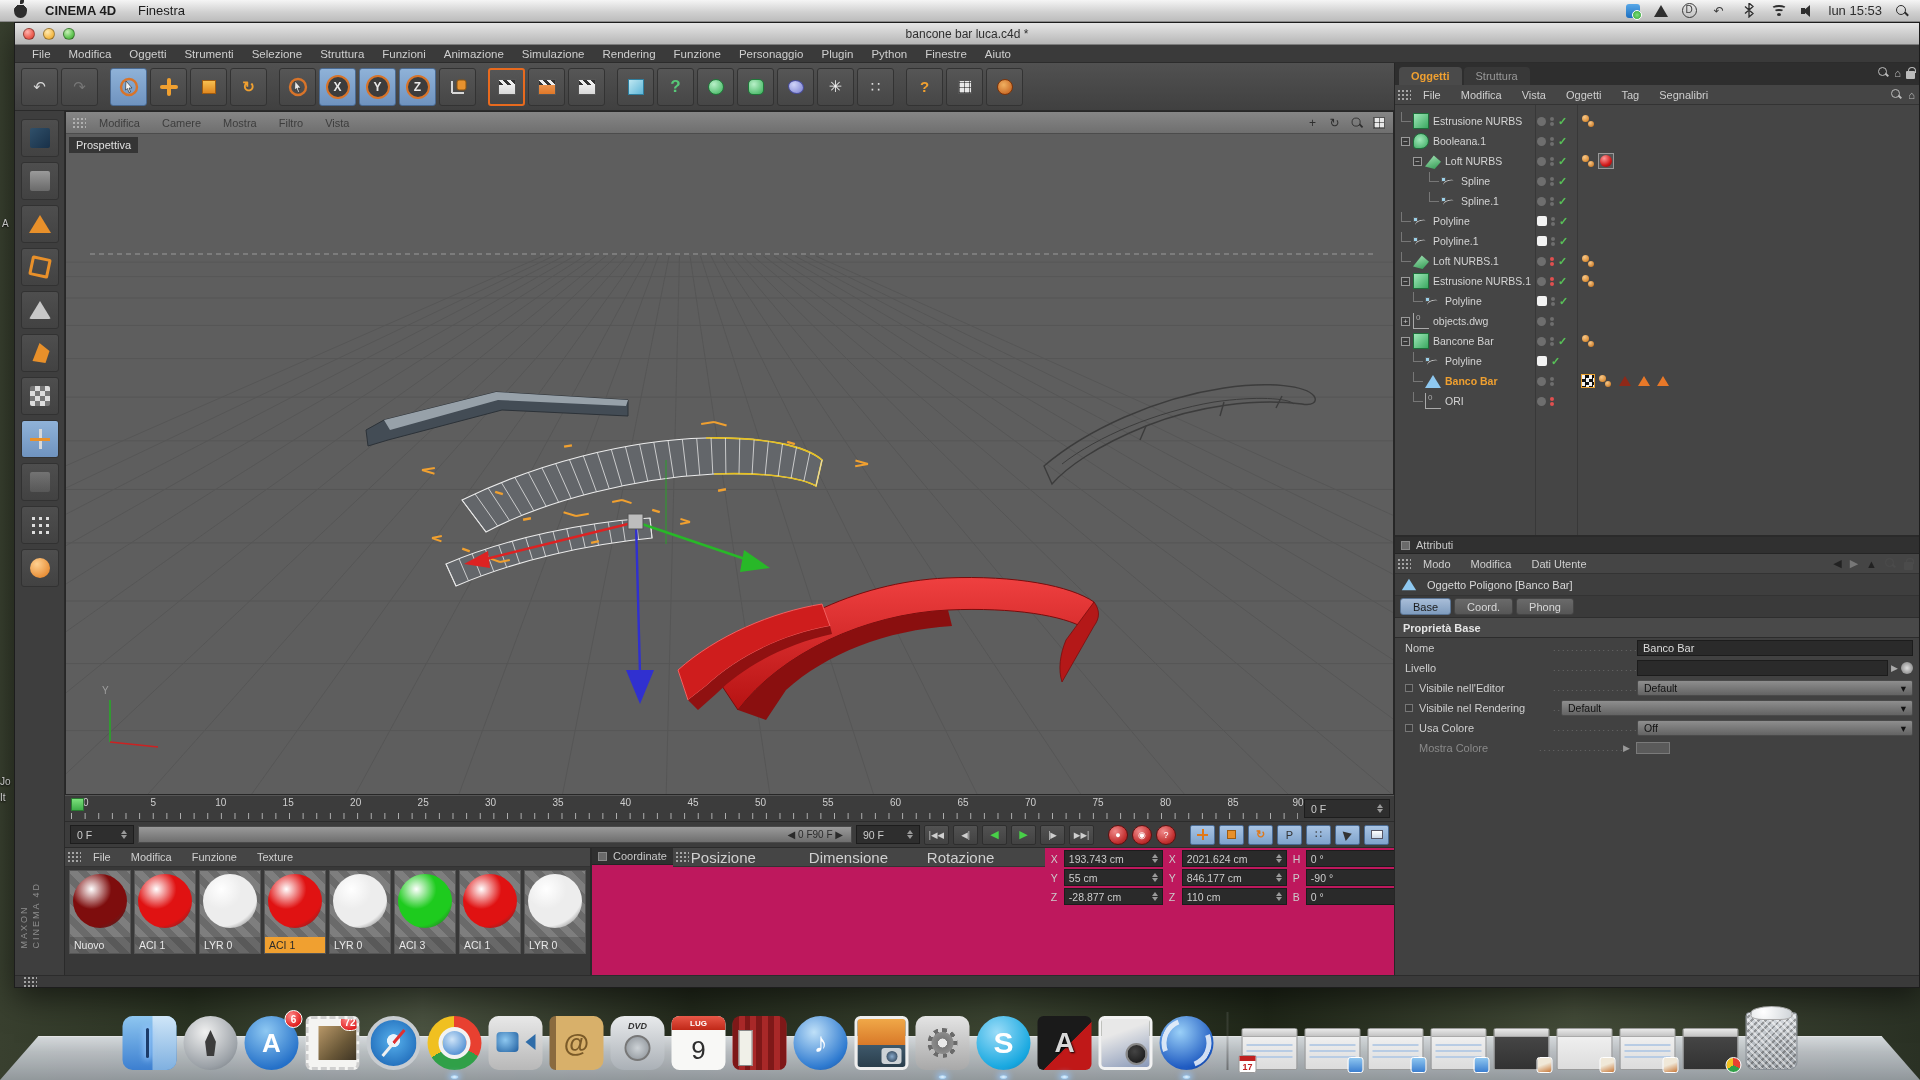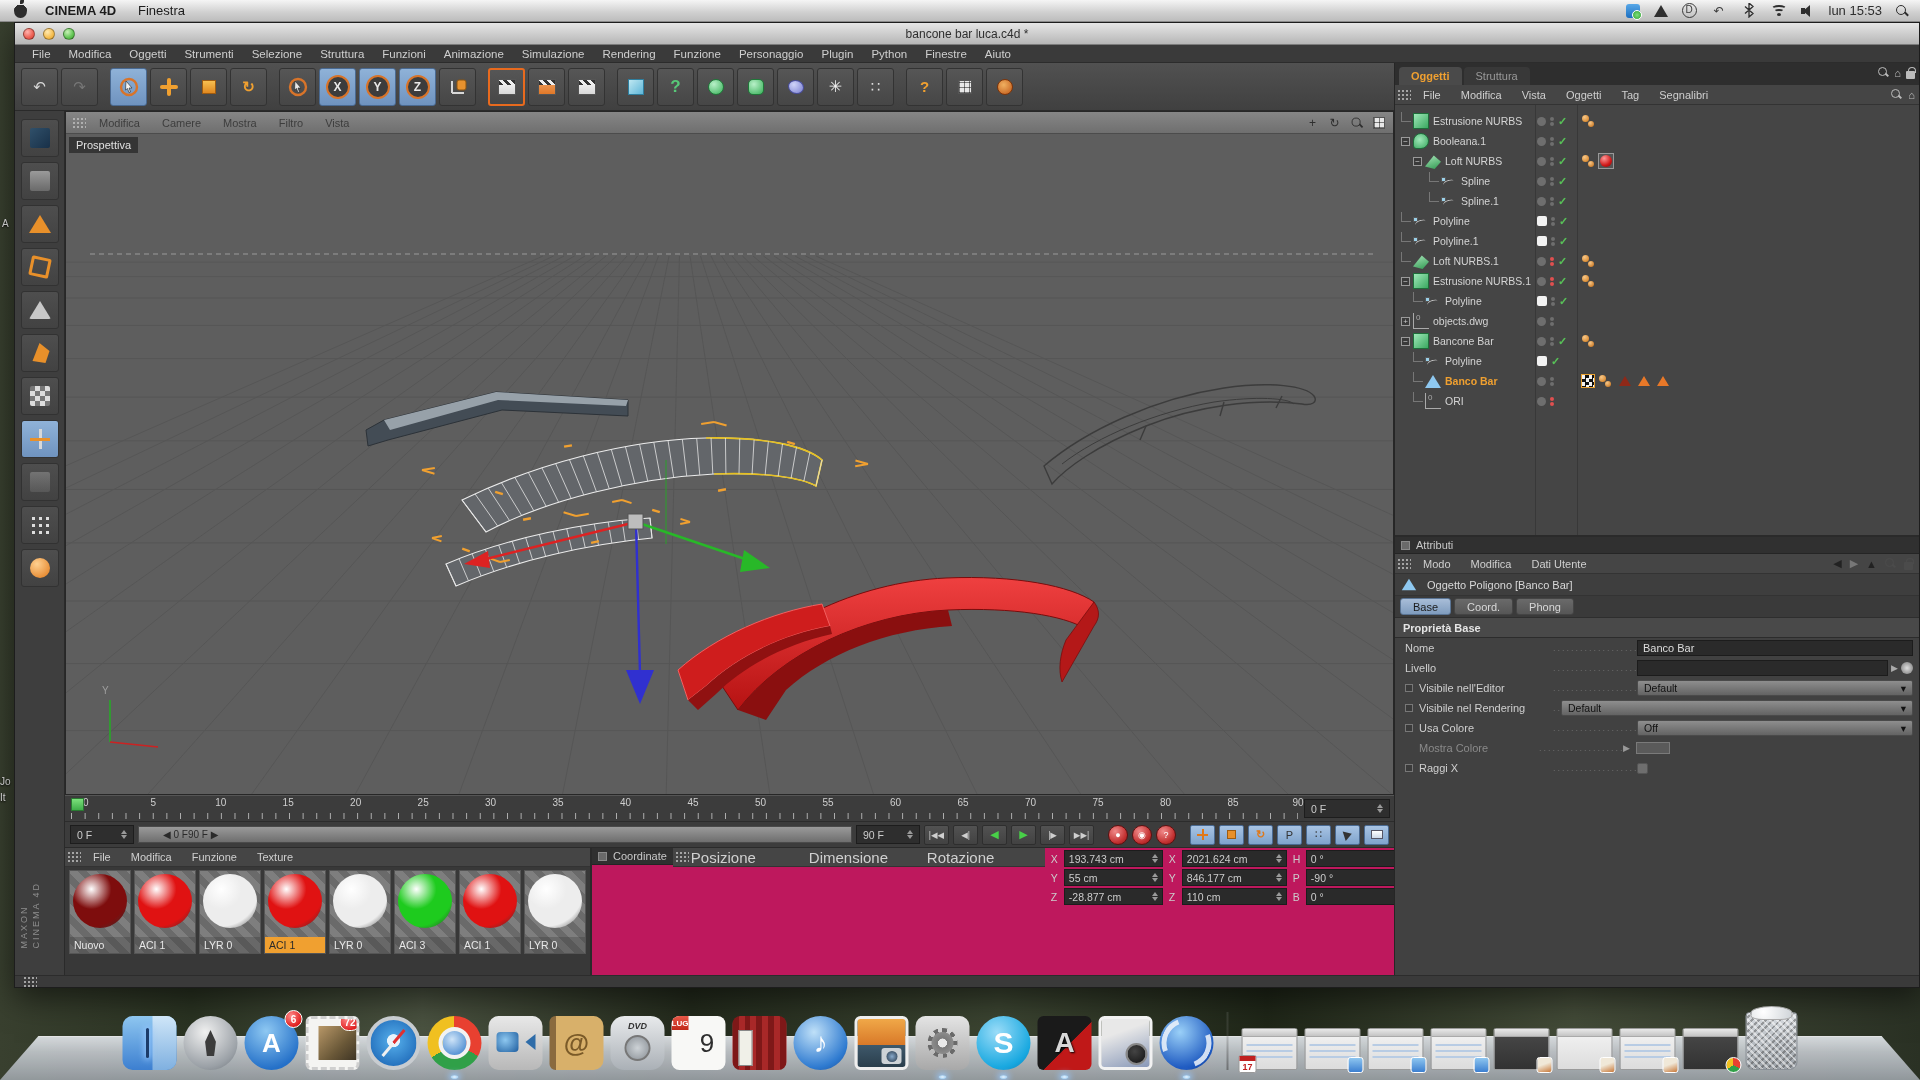--- a/index.html
+++ b/index.html
@@ -110,21 +110,21 @@
   .ruler .tickstrip{position:absolute;left:0;right:0;bottom:2px;height:6px;
     background:repeating-linear-gradient(90deg,#b0b0b0 0 1px,transparent 1px 100%);background-size:calc(100%/90) 100%}
   .playhead{position:absolute;left:0;top:2px;width:13px;height:13px;background:linear-gradient(#7ce07c,#3fae49);border:1px solid #2a7a32;z-index:2}
   .tl-end{position:absolute;right:4px;top:3px;width:86px;height:19px;background:#2e2e2e;border:1px solid #1d1d1d;color:#ccc;font-size:10.5px;display:flex;align-items:center;padding:0 6px;justify-content:space-between}
   .tl-ctrl{height:26px;background:#3c3c3c;border-top:1px solid #2c2c2c;display:flex;align-items:center;gap:4px;padding:0 5px}
   .fld{height:19px;background:#2e2e2e;border:1px solid #1d1d1d;color:#ccc;font-size:10.5px;display:flex;align-items:center;padding:0 6px;justify-content:space-between}
   .stp{display:flex;flex-direction:column;gap:1px;margin-left:5px}
   .stp i{width:0;height:0;border-left:3.5px solid transparent;border-right:3.5px solid transparent}
   .stp i:first-child{border-bottom:4px solid #9a9a9a}
   .stp i:last-child{border-top:4px solid #9a9a9a}
-  .slider{flex:1;height:17px;border-radius:0;background:linear-gradient(#9a9a9a,#6e6e6e);border:1px solid #4a4a4a;display:flex;align-items:center;justify-content:flex-start;padding:0 24px;font-size:10px;color:#2a2a2a}
+  .slider{flex:1;height:17px;border-radius:0;background:linear-gradient(#9a9a9a,#6e6e6e);border:1px solid #4a4a4a;display:flex;align-items:center;justify-content:flex-end;padding:0 8px;font-size:10px;color:#2a2a2a}
   .tpb{width:25px;height:20px;background:linear-gradient(#525252,#424242);border:1px solid #2e2e2e;border-radius:2px;color:#cfcfcf;font-size:8.5px;display:flex;align-items:center;justify-content:center}
   .tpb.green{color:#48d048;font-size:11px}
   .recb{width:20px;height:20px;border-radius:50%;background:radial-gradient(circle at 35% 30%,#f08a8a,#c23030 65%,#8e1818);border:1px solid #5e1010;color:#fff;font-size:9px;display:flex;align-items:center;justify-content:center}
   .togb{width:25px;height:20px;background:linear-gradient(#a8c4e4,#7fa3cc);border:1px solid #4a6a92;border-radius:2px;display:flex;align-items:center;justify-content:center;color:#333;font-size:11px}
   .togb .mini-cross{width:11px;height:11px;position:relative}
   .togb .mini-cross::before,.togb .mini-cross::after{content:"";position:absolute;background:#e07818}
   .togb .mini-cross::before{left:4.5px;top:0;width:2.5px;height:11px}
   .togb .mini-cross::after{top:4.5px;left:0;height:2.5px;width:11px}
   .togb .mini-sq{width:9px;height:9px;background:#e8902a;border:1px solid #9e5c10}
   .togb .or{color:#e07818;font-weight:bold}
@@ -243,21 +243,21 @@
   .dk-safari::before{content:"";position:absolute;left:50%;top:50%;width:3px;height:34px;background:linear-gradient(#e03030 50%,#f0f0f0 50%);transform:translate(-50%,-50%) rotate(40deg)}
   .dk-chrome{border-radius:50%;background:conic-gradient(#e84030 0 33%,#30a048 33% 66%,#f0c020 66% 100%);position:relative}
   .dk-chrome::before{content:"";position:absolute;left:50%;top:50%;transform:translate(-50%,-50%);width:24px;height:24px;border-radius:50%;background:radial-gradient(circle at 40% 35%,#cfe4f8,#2e78c8);border:4px solid #f2f2f2}
   .dk-facetime{border-radius:10px;background:linear-gradient(#e8e8e8,#b8b8b8);position:relative}
   .dk-facetime::before{content:"";position:absolute;left:8px;top:16px;width:22px;height:20px;border-radius:4px;background:radial-gradient(circle at 40% 40%,#8ec8f0,#1c5c9e)}
   .dk-facetime::after{content:"";position:absolute;right:7px;top:18px;border-top:8px solid transparent;border-bottom:8px solid transparent;border-right:10px solid #2e6ca8}
   .dk-book{border-radius:6px 10px 10px 6px;background:linear-gradient(90deg,#8a6a3e 0 12%,#d8b06a 12% 100%);display:flex;align-items:center;justify-content:center;color:#7a5a28;font-size:26px;font-weight:bold}
   .dk-dvd{border-radius:14px;background:linear-gradient(#e8eaec,#aab0b6);display:flex;flex-direction:column;align-items:center;justify-content:flex-start;padding-top:5px;gap:4px}
   .dk-dvd .lbl{font-size:9px;font-weight:bold;color:#333;font-style:italic}
   .dk-dvd .pad{width:26px;height:26px;border-radius:50%;background:radial-gradient(#cdd2d6,#8a9096);border:2px solid #777}
-  .dk-ical{border-radius:8px;background:#f8f8f6;overflow:hidden;display:flex;flex-direction:row}
+  .dk-ical{border-radius:8px;background:#f8f8f6;overflow:hidden;display:flex;flex-direction:column}
   .dk-ical .mon{height:14px;background:linear-gradient(#e85848,#c02818);color:#fff;font-size:8px;font-weight:bold;display:flex;align-items:center;justify-content:center}
   .dk-ical .day{flex:1;display:flex;align-items:center;justify-content:center;font-size:26px;color:#2e2e2e}
   .dk-pbooth{border-radius:8px;background:repeating-linear-gradient(90deg,#7e1818 0 6px,#a82828 6px 12px);position:relative}
   .dk-pbooth::before{content:"";position:absolute;left:6px;bottom:4px;width:12px;height:34px;background:#f0f0e8;border:1px solid #888}
   .dk-itunes{border-radius:50%;background:radial-gradient(circle at 38% 30%,#bfe0f8,#2e7ad0 70%,#1a4a90);display:flex;align-items:center;justify-content:center;color:#fff;font-size:28px}
   .dk-iphoto{border-radius:6px;background:linear-gradient(180deg,#f0a848 0%,#d87828 55%,#3e586a 55%,#2a3e4c 100%);position:relative;border:3px solid #eee}
   .dk-iphoto::before{content:"";position:absolute;right:4px;bottom:3px;width:20px;height:16px;background:#cdd2d6;border-radius:3px}
   .dk-iphoto::after{content:"";position:absolute;right:8px;bottom:5px;width:11px;height:11px;border-radius:50%;background:radial-gradient(#8ac,#234)}
   .dk-prefs{border-radius:10px;background:linear-gradient(#e4e4e4,#a8a8a8);display:flex;align-items:center;justify-content:center}
   .gear{width:30px;height:30px;border-radius:50%;background:
@@ -1256,27 +1256,20 @@
                   <span>▾</span>
                 </div>
               </div>
           </div>
           <div class="arow">
             <span class="albl dim" style="margin-left:14px;width:120px">Mostra Colore</span>
               <span class="leader"></span>
             <span style="color:#999;font-size:9px;margin-right:6px">▶</span>
             <span class="cswatch"></span>
           </div>
-          <div class="arow">
-            <span class="kbox"></span>
-            <span class="albl" style="width:134px">Raggi X</span>
-              <span class="leader"></span>
-            <span class="ckbox"></span>
-            <span style="flex:1"></span>
-          </div>
         </div>
       </div>
     </div>
 
     <div class="foot">
       <span class="grip"></span>
     </div>
   </div>
 
   <div class="dockwrap">

